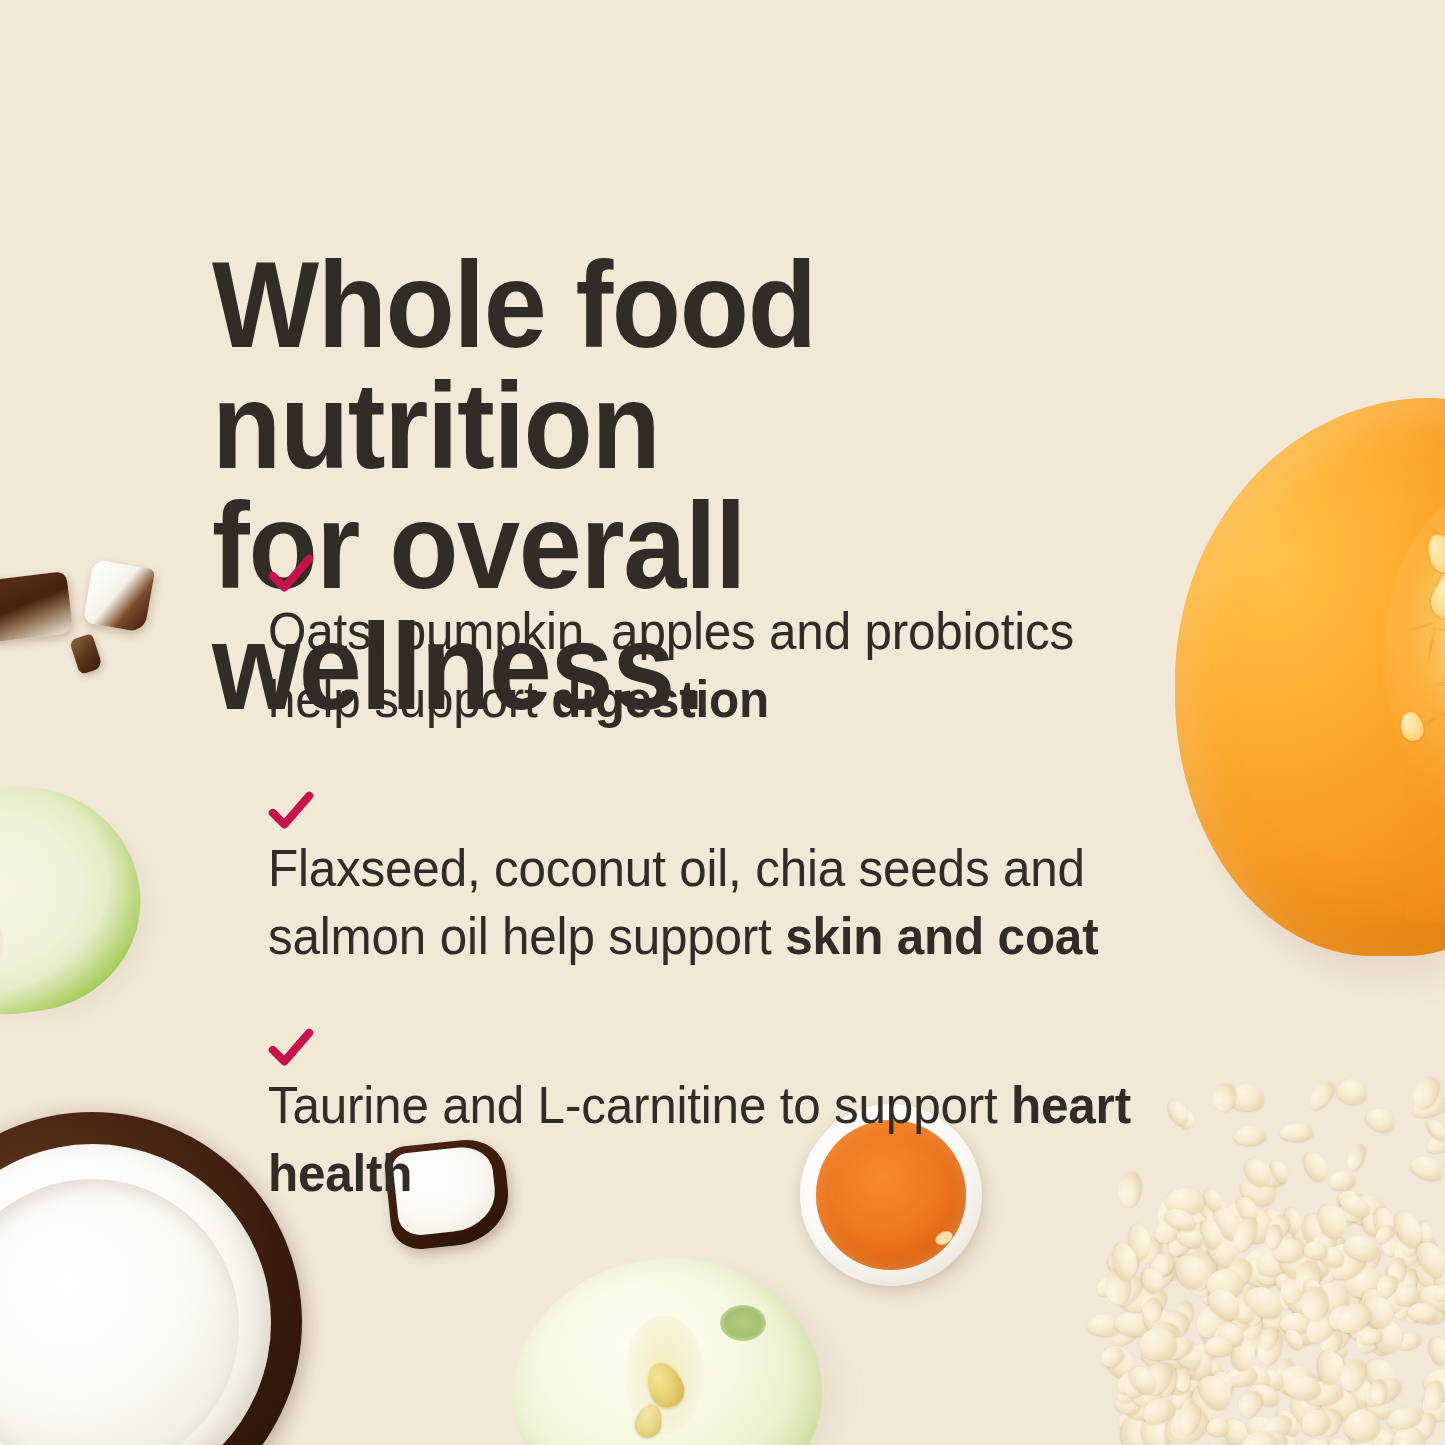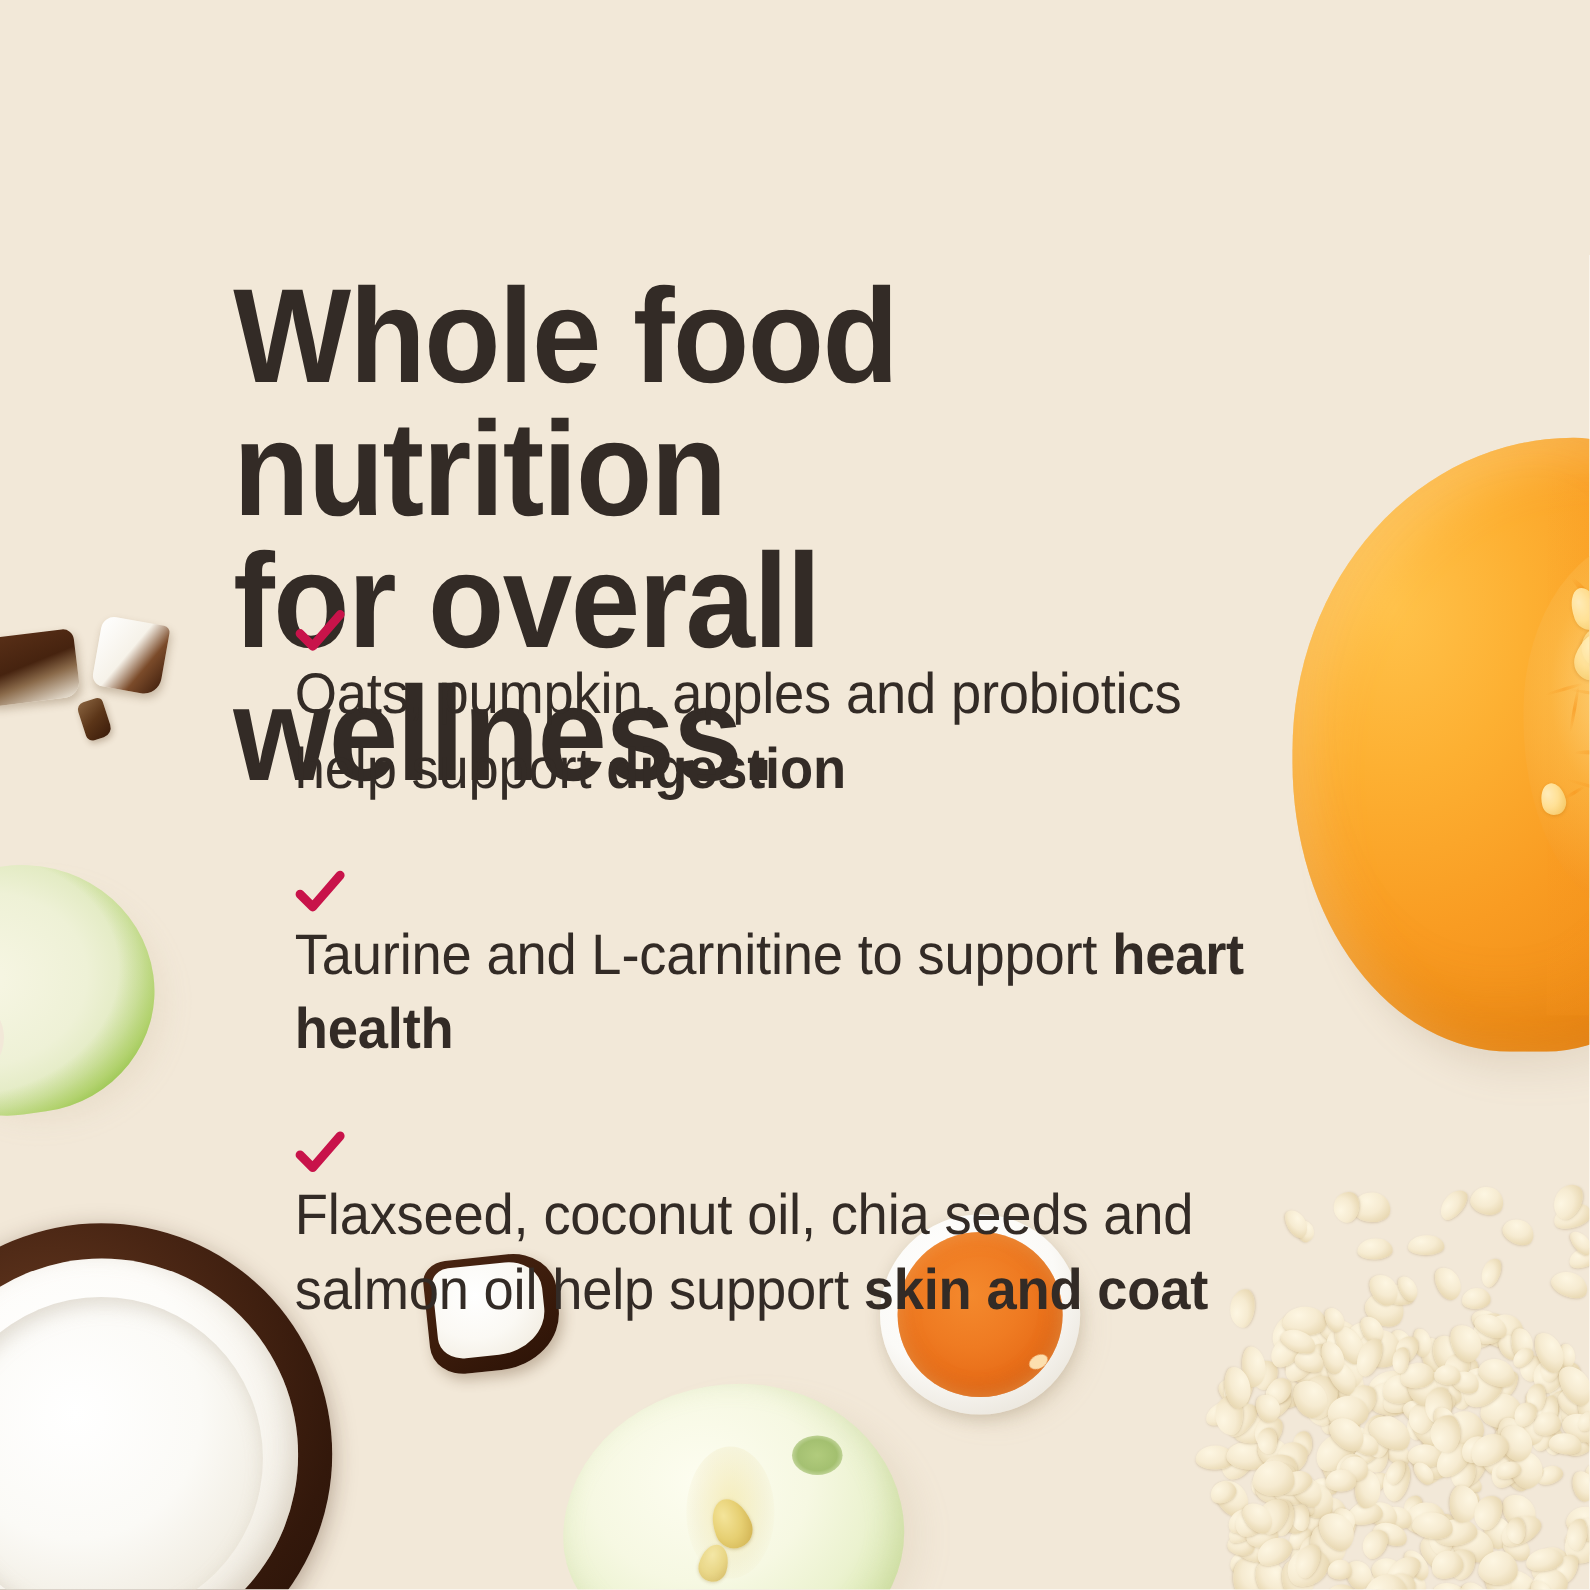--- a/index.html
+++ b/index.html
@@ -764,26 +764,26 @@
             </svg>
           </span>
           <span class="bullet-text">Oats, pumpkin, apples and probiotics help support <b>digestion</b></span>
         </li>
         <li class="bullet">
           <span class="check">
             <svg viewBox="0 0 48 48" aria-hidden="true">
               <path d="M5 25 L17 37 L43 7" fill="none" stroke="#c8134a" stroke-width="8.5" stroke-linecap="round" stroke-linejoin="round"></path>
             </svg>
           </span>
-          <span class="bullet-text">Taurine and L-carnitine to support <b>heart health</b></span>
+          <span class="bullet-text">Flaxseed, coconut oil, chia seeds and salmon oil help support <b>skin and coat</b></span>
         </li>
         <li class="bullet">
           <span class="check">
             <svg viewBox="0 0 48 48" aria-hidden="true">
               <path d="M5 25 L17 37 L43 7" fill="none" stroke="#c8134a" stroke-width="8.5" stroke-linecap="round" stroke-linejoin="round"></path>
             </svg>
           </span>
-          <span class="bullet-text">Flaxseed, coconut oil, chia seeds and salmon oil help support <b>skin and coat</b></span>
+          <span class="bullet-text">Taurine and L-carnitine to support <b>heart health</b></span>
         </li>
       </ul>
 
   </div>
 </div>
 
 </body></html>

